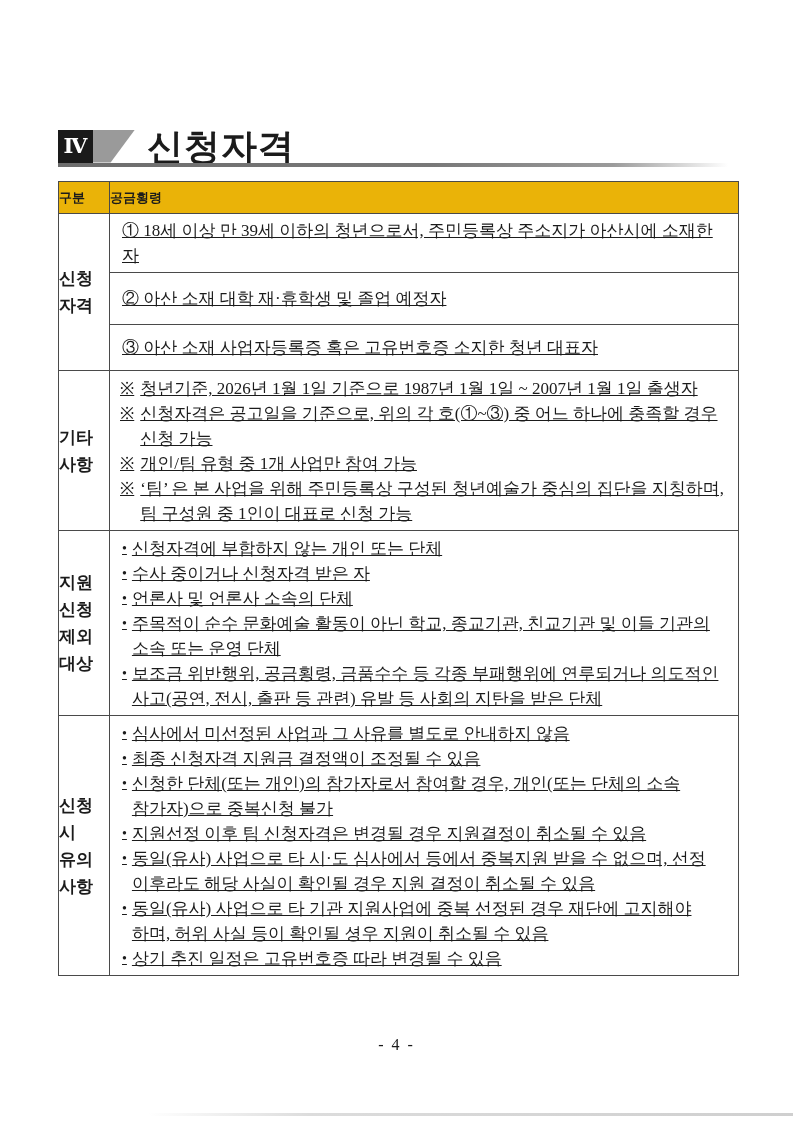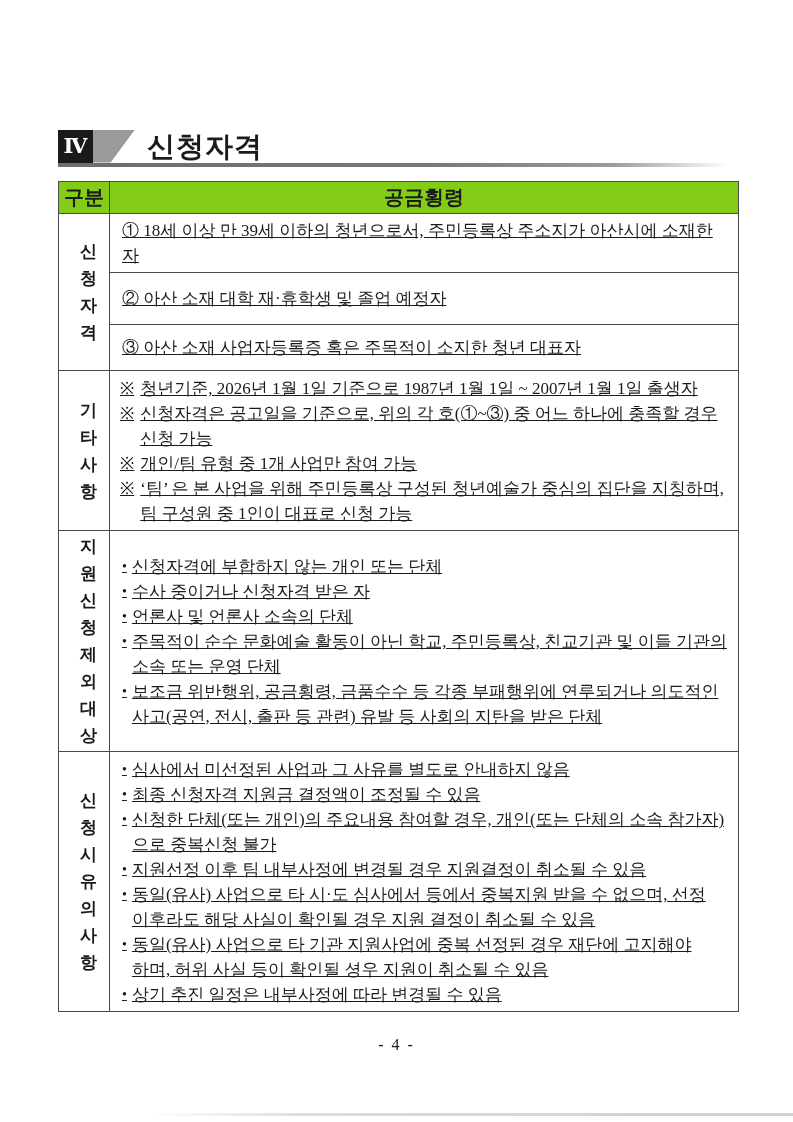--- a/index.html
+++ b/index.html
@@ -26,21 +26,21 @@
     display:flex;align-items:center;justify-content:center;
     font-size:21px;font-weight:bold;
     font-family:"Liberation Serif","DejaVu Serif",serif;
   }
   .badge-tail{
     width:42px;height:33px;background:var(--badge-tail);
     clip-path:polygon(0 0,100% 0,42% 100%,0 100%);
   }
   .section-title{
     font-family:"Liberation Sans","DejaVu Sans",sans-serif;
-    font-weight:700;font-size:28px;letter-spacing:1px;
+    font-weight:700;font-size:36px;letter-spacing:1px;
     margin-left:12px;line-height:33px;
   }
   .title-rule{
     position:absolute;left:58px;top:163px;width:677px;height:4px;
     background:linear-gradient(to right,#6d6d6d 0%,#787878 55%,#9b9b9b 82%,rgba(170,170,170,0) 99%);
     border-radius:0 3px 3px 0;
   }
   
   table.qual{
     position:absolute;left:58px;top:181px;width:681px;
@@ -49,26 +49,26 @@
     word-break:keep-all;overflow-wrap:break-word;
   }
   table.qual th,table.qual td{
     border:1px solid var(--border);
     vertical-align:middle;
   }
   table.qual{border:1.5px solid #333;}
   col.c-label{width:51px;}
   tr.hdr{height:32px;}
   tr.hdr th{
-    font-weight:700;text-align:center;font-size:20px;
-    background:#84cc16;
+    font-weight:700;text-align:left;font-size:13px;
+    background:#eab308;
   }
   td.label{
-    text-align:right;font-weight:700;
-    padding:2px 12px;
+    text-align:left;font-weight:700;
+    padding:2px 0;
   }
   td.label .lline{display:block;line-height:27px;}
   td.cell{padding:4px 12px;text-decoration:underline;}
   tr.r1a{height:45px;}
   tr.r1b{height:52px;}
   tr.r1c{height:46px;}
   tr.r2{height:126px;}
   tr.r3{height:183px;}
   tr.r4{height:256px;}
   td.listcell{padding:5px 10px 4px 10px;}
@@ -113,21 +113,21 @@
     <td class="label" rowspan="3">
       <span class="lline">신청</span>
       <span class="lline">자격</span>
     </td>
     <td class="cell">① 18세 이상 만 39세 이하의 청년으로서, 주민등록상 주소지가 아산시에 소재한 자</td>
   </tr>
   <tr class="r1b">
     <td class="cell">② 아산 소재 대학 재·휴학생 및 졸업 예정자</td>
   </tr>
   <tr class="r1c">
-    <td class="cell">③ 아산 소재 사업자등록증 혹은 주목적이 소지한 청년 대표자</td>
+    <td class="cell">③ 아산 소재 사업자등록증 혹은 고유번호증 소지한 청년 대표자</td>
   </tr>
 
   <tr class="r2">
     <td class="label">
       <span class="lline">기타</span>
       <span class="lline">사항</span>
     </td>
     <td class="cell listcell">
       <div class="li">
             <span class="mk">※</span>
@@ -163,21 +163,21 @@
       <div class="li bullet">
             <span class="mk">•</span>
             <span class="tx">수사 중이거나 신청자격 받은 자</span>
           </div>
       <div class="li bullet">
             <span class="mk">•</span>
             <span class="tx">언론사 및 언론사 소속의 단체</span>
           </div>
       <div class="li bullet">
             <span class="mk">•</span>
-            <span class="tx">주목적이 순수 문화예술 활동이 아닌 학교, 주민등록상, 친교기관 및 이들 기관의 소속 또는 운영 단체</span>
+            <span class="tx">주목적이 순수 문화예술 활동이 아닌 학교, 종교기관, 친교기관 및 이들 기관의 소속 또는 운영 단체</span>
           </div>
       <div class="li bullet">
             <span class="mk">•</span>
             <span class="tx">보조금 위반행위, 공금횡령, 금품수수 등 각종 부패행위에 연루되거나 의도적인 사고(공연, 전시, 출판 등 관련) 유발 등 사회의 지탄을 받은 단체</span>
           </div>
     </td>
   </tr>
 
   <tr class="r4">
     <td class="label">
@@ -190,37 +190,37 @@
       <div class="li bullet">
             <span class="mk">•</span>
             <span class="tx">심사에서 미선정된 사업과 그 사유를 별도로 안내하지 않음</span>
           </div>
       <div class="li bullet">
             <span class="mk">•</span>
             <span class="tx">최종 신청자격 지원금 결정액이 조정될 수 있음</span>
           </div>
       <div class="li bullet">
             <span class="mk">•</span>
-            <span class="tx">신청한 단체(또는 개인)의 주요내용 참여할 경우, 개인(또는 단체의 소속 참가자)으로 중복신청 불가</span>
-          </div>
-      <div class="li bullet">
-            <span class="mk">•</span>
-            <span class="tx">지원선정 이후 팀 내부사정에 변경될 경우 지원결정이 취소될 수 있음</span>
+            <span class="tx">신청한 단체(또는 개인)의 참가자로서 참여할 경우, 개인(또는 단체의 소속 참가자)으로 중복신청 불가</span>
+          </div>
+      <div class="li bullet">
+            <span class="mk">•</span>
+            <span class="tx">지원선정 이후 팀 신청자격은 변경될 경우 지원결정이 취소될 수 있음</span>
           </div>
       <div class="li bullet">
             <span class="mk">•</span>
             <span class="tx">동일(유사) 사업으로 타 시·도 심사에서 등에서 중복지원 받을 수 없으며, 선정 이후라도 해당 사실이 확인될 경우 지원 결정이 취소될 수 있음</span>
           </div>
       <div class="li bullet">
             <span class="mk">•</span>
             <span class="tx">동일(유사) 사업으로 타 기관 지원사업에 중복 선정된 경우 재단에 고지해야 하며, 허위 사실 등이 확인될 셩우 지원이 취소될 수 있음</span>
           </div>
       <div class="li bullet">
             <span class="mk">•</span>
-            <span class="tx">상기 추진 일정은 내부사정에 따라 변경될 수 있음</span>
+            <span class="tx">상기 추진 일정은 고유번호증 따라 변경될 수 있음</span>
           </div>
     </td>
   </tr>
 </tbody>
   </table>
 
 <div class="page-number">- 4 -</div>
 <div class="scan-artifact"></div>
 
 </body></html>

